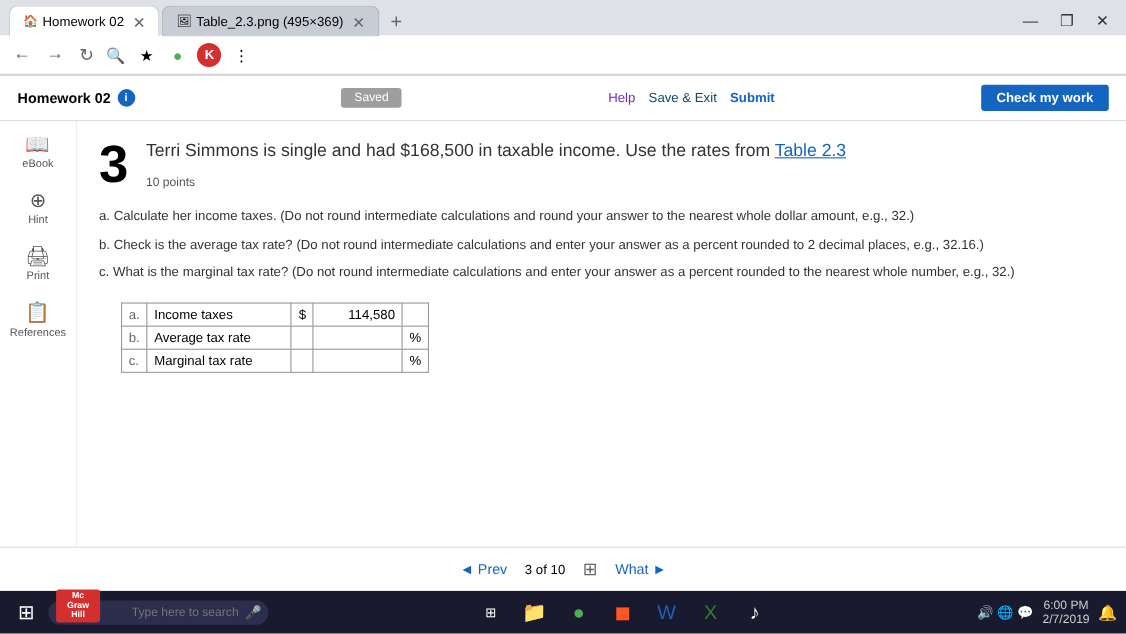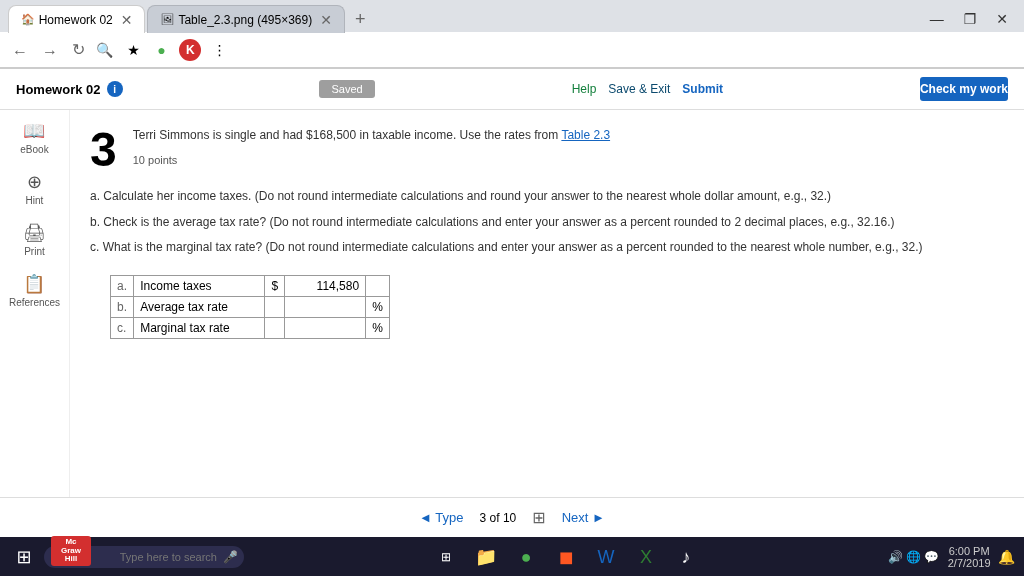--- a/index.html
+++ b/index.html
@@ -25,40 +25,40 @@
 
     
     .page { background: #fff; height: calc(576px - 68px - 40px); display: flex; flex-direction: column; }
     
     
     .page-header { display: flex; align-items: center; justify-content: space-between; padding: 8px 16px; border-bottom: 1px solid #ddd; background: #fff; }
     .homework-title { display: flex; align-items: center; gap: 6px; font-size: 13px; font-weight: bold; }
     .info-icon { background: #1565c0; color: white; border-radius: 50%; width: 16px; height: 16px; font-size: 10px; display: flex; align-items: center; justify-content: center; }
     .saved-btn { background: #9e9e9e; color: white; border: none; border-radius: 3px; padding: 3px 12px; font-size: 11px; cursor: pointer; }
     .header-actions { display: flex; align-items: center; gap: 12px; }
-    .help-link { color: #15803d; font-size: 12px; cursor: pointer; text-decoration: none; }
+    .help-link { color: #6d28d9; font-size: 12px; cursor: pointer; text-decoration: none; }
     .save-exit-btn { color: #0c4a6e; font-size: 12px; cursor: pointer; background: none; border: none; }
     .submit-btn { background: none; border: none; color: #1565c0; font-size: 12px; font-weight: bold; cursor: pointer; }
-    .check-work-btn { background: #1565c0; color: white; border: none; border-radius: 3px; padding: 5px 0; font-size: 12px; font-weight: bold; cursor: pointer; }
+    .check-work-btn { background: #1565c0; color: white; border: none; border-radius: 3px; padding: 5px 14px; font-size: 12px; font-weight: bold; cursor: pointer; }
 
     
     .content-area { display: flex; flex: 1; overflow: hidden; }
     
     
     .sidebar { width: 70px; background: #fff; border-right: 1px solid #eee; display: flex; flex-direction: column; align-items: center; padding: 10px 0; gap: 16px; }
     .sidebar-item { display: flex; flex-direction: column; align-items: center; cursor: pointer; color: #333; text-decoration: none; gap: 2px; }
     .sidebar-icon { font-size: 18px; color: #555; }
     .sidebar-label { font-size: 10px; color: #555; text-align: center; }
 
     
     .main-content { flex: 1; padding: 16px 20px; overflow-y: auto; position: relative; }
     .question-header { display: flex; gap: 16px; margin-bottom: 12px; }
     .question-number { font-size: 48px; font-weight: bold; color: #000; line-height: 1; }
     .question-body { flex: 1; }
-    .question-text { font-size: 12px; color: #333; line-height: 1.5; margin-bottom: 10px; }
+    .question-text { font-size: 16px; color: #333; line-height: 1.5; margin-bottom: 10px; }
     .question-text a { color: #1565c0; }
     
     .sub-questions { font-size: 12px; color: #333; line-height: 1.8; }
     .sub-question { margin-bottom: 4px; }
     .bold-instruction { font-weight: normal; }
 
     
     .answer-table-wrapper { margin-top: 16px; margin-left: 20px; }
     .answer-table { border-collapse: collapse; width: 280px; }
     .answer-table td { border: 1px solid #999; padding: 3px 6px; font-size: 12px; }
@@ -229,24 +229,24 @@
       </div>
     </div>
   </div>
 
   <div class="bottom-nav">
     <div style="position:absolute; left:16px; bottom:10px; display:flex; align-items:center;padding-left:35px;">
       <div class="mh-logo">
         <div class="mh-logo-text">Mc<br>Graw<br>Hill</div>
       </div>
     </div>
-    <button class="nav-prev">◄ Type</button>
+    <button class="nav-prev">◄ Prev</button>
     <span>3 of 10</span>
     <span class="grid-icon">⊞</span>
-    <button class="nav-next">Next ►</button>
+    <button class="nav-next">What ►</button>
   </div>
 </div>
 
 <div class="taskbar">
   <div class="taskbar-left">
     <div class="taskbar-icon" style="color:white; font-size:18px;">⊞</div>
     <div class="taskbar-search">
       <span style="color:#aaa; font-size:12px;">🔍</span>
       <input type="text" style="background: none; border: none; outline: none; color: rgb(204, 204, 204); font-size: 11px; width: 140px;" placeholder="Type here to search">
       <span style="color:#aaa; font-size:12px;">🎤</span>

